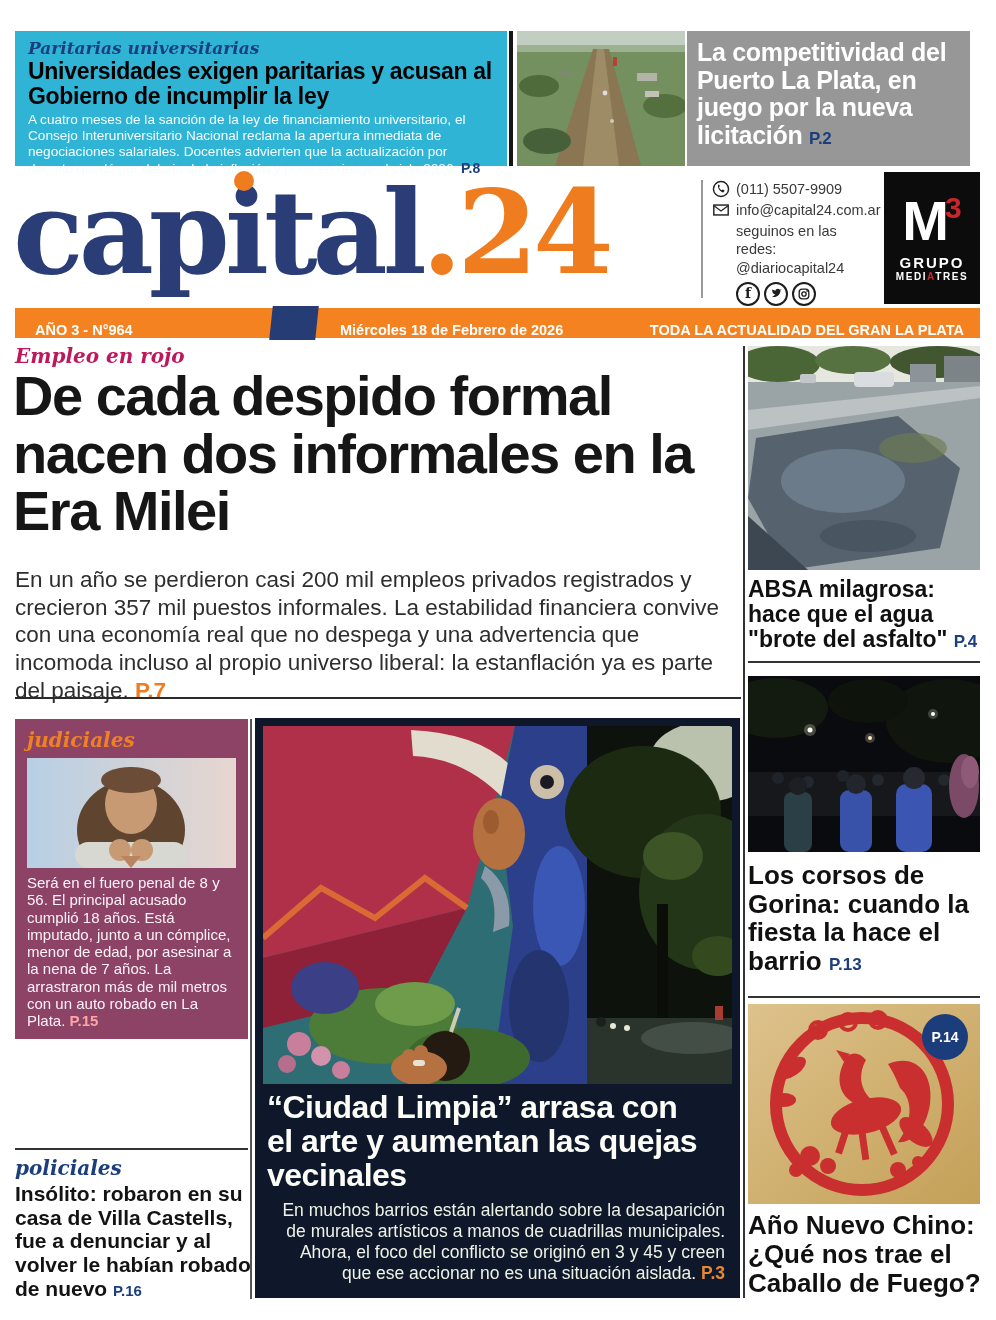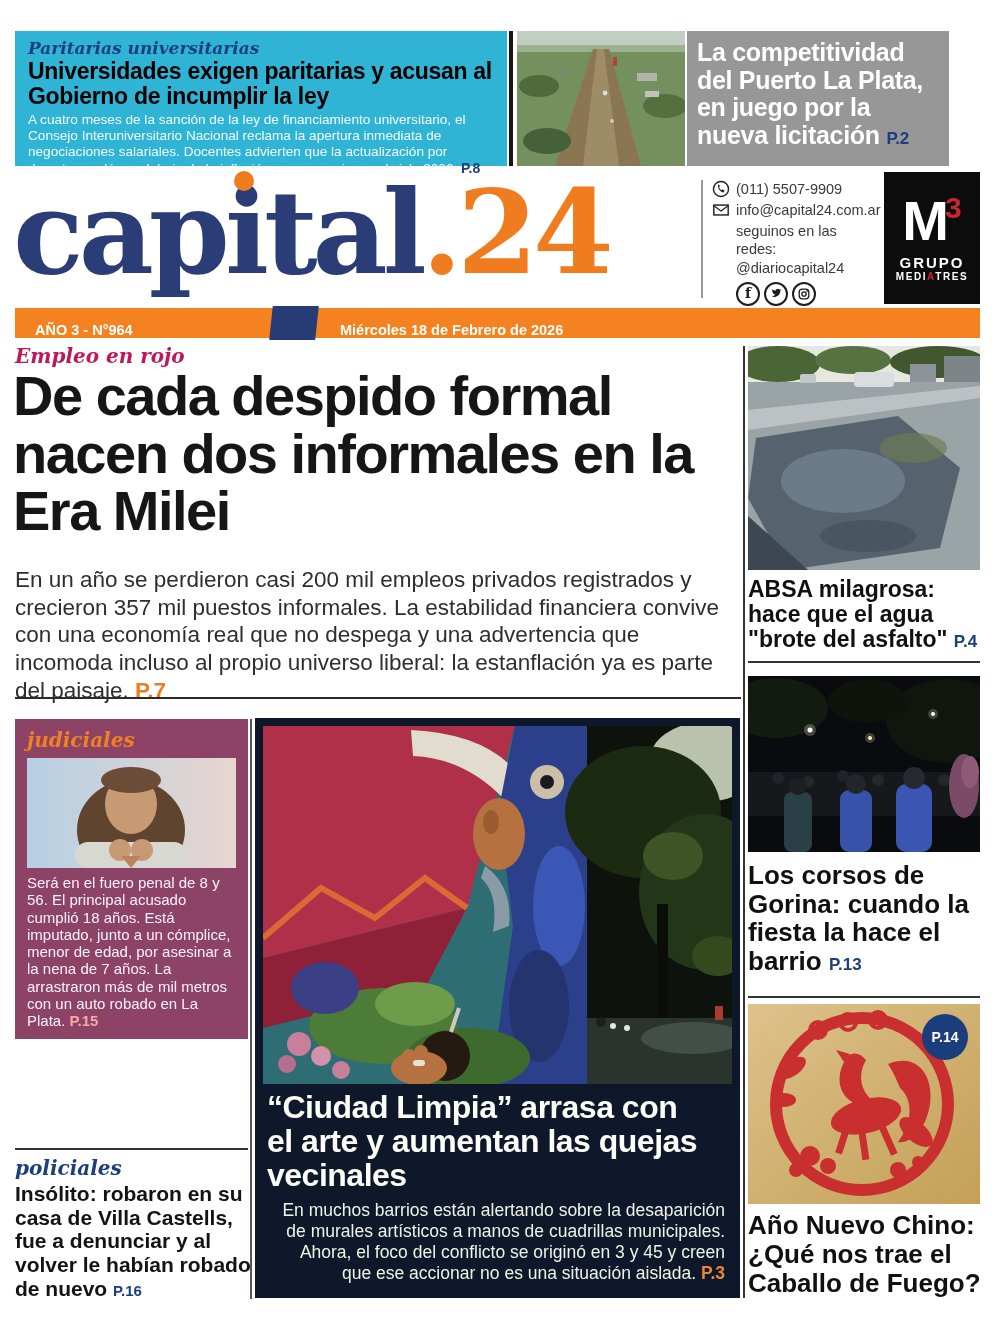--- a/index.html
+++ b/index.html
@@ -10,21 +10,21 @@
   .pref{font-weight:bold;white-space:nowrap;}
 
   
   .cyan-box{left:15px;top:31px;width:492px;height:135px;background:#2fb4d6;padding:7px 13px;box-sizing:border-box;}
   .cyan-kicker{font-size:17px;color:#1b3f7e;}
   .cyan-head{font-size:23px;line-height:1.07;font-weight:800;color:#000000;letter-spacing:-0.3px;margin-top:1px;}
   .cyan-body{font-size:13.6px;line-height:1.18;color:#f4fdff;margin-top:4px;}
   .cyan-body .pref{color:#1b3f7e;font-size:14px;}
   .top-vline{left:509px;top:31px;width:4px;height:135px;background:#161616;}
   .port-photo{left:517px;top:31px;width:168px;height:135px;}
-  .gray-box{left:687px;top:31px;width:262px;height:135px;background:#979797;padding:8px 10px;box-sizing:border-box;}
+  .gray-box{left:687px;top:31px;width:283px;height:135px;background:#979797;padding:8px 10px;box-sizing:border-box;}
   .gray-head{font-size:25px;line-height:1.1;font-weight:800;color:#fff;letter-spacing:-0.3px;}
   .gray-head .pref{color:#1b3f7e;font-size:17px;}
 
   
   .logo{left:13px;top:163px;width:676px;height:142px;font-family:"DejaVu Serif", serif;
         font-weight:bold;font-size:116px;line-height:138px;letter-spacing:-5px;color:#2b3d76;white-space:nowrap;}
   .logo-i{position:relative;display:inline-block;}
   .logo-i::before{content:'';position:absolute;left:50%;transform:translateX(-50%);top:8px;
         width:20px;height:20px;border-radius:50%;background:#ef7d1f;}
   .logo-suffix{color:#ef7d1f;}
@@ -175,20 +175,21 @@
   <div class="abs m3-box">
     <div class="m3-mark"><span>M</span><span class="m3-sup">3</span></div>
     <div class="m3-grupo">GRUPO</div>
     <div class="m3-media"><span>MEDI</span><span class="m3-red">A</span><span>TRES</span></div>
   </div>
 
   <div class="abs date-bar">
     <span class="edition">AÑO 3 - N°964</span>
     <span class="bar-notch"></span>
     <span class="bar-date">Miércoles 18 de Febrero de 2026</span>
+    <span class="bar-tag">TODA LA ACTUALIDAD DEL GRAN LA PLATA</span>
   </div>
 
   <div class="abs kicker-serif lead-kicker">Empleo en rojo</div>
   <h1 class="abs lead-head" style="margin:0;">De cada despido formal nacen dos informales en la Era Milei</h1>
   <div class="abs lead-deck"><span>En un año se perdieron casi 200 mil empleos privados registrados y crecieron 357 mil puestos informales. La estabilidad financiera convive con una economía real que no despega y una advertencia que incomoda incluso al propio universo liberal: la estanflación ya es parte del paisaje.</span> <span class="pref">P.7</span></div>
   <div class="abs lead-rule"></div>
 
   <svg class="abs rail-photo1" viewBox="0 0 232 224" preserveAspectRatio="none">
     <rect width="232" height="224" fill="#9aa3a6"></rect>
     <rect width="232" height="36" fill="#e6e8e0"></rect>

